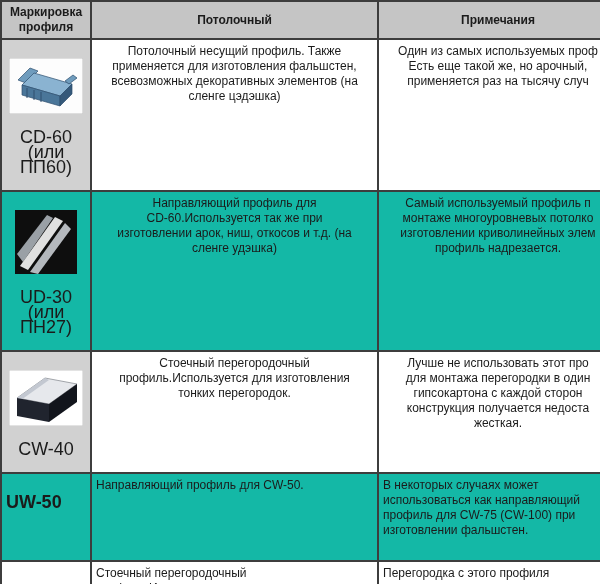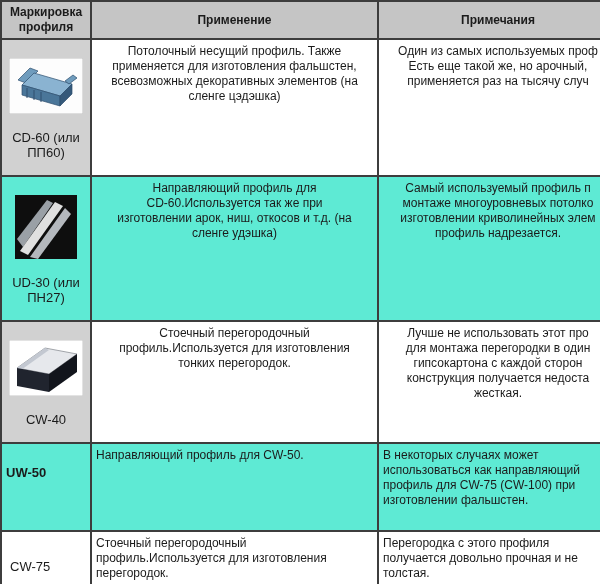--- a/index.html
+++ b/index.html
@@ -29,47 +29,47 @@
   th{
     background:#c5c5c5;
     font-weight:bold;
     text-align:center;
     height:38px;
     padding:3px 2px;
     vertical-align:middle;
   }
   td{padding:4px 4px;}
   td.mk{padding:0;text-align:center;}
-  tr.zebra td{background:#5eead4;}
+  tr.zebra td{background:#14b8a6;}
   td.graycell{background:#d1d1d1;}
   .center{text-align:center;}
   .left{text-align:left;}
   .photo{display:block;margin:3px auto 1px auto;}
-  .mk-label{font-size:13px;line-height:15px;}
+  .mk-label{font-size:18px;line-height:15px;}
   .mk-label.left{text-align:left;margin-left:4px;}
   .mk-pad-top{padding-top:12px;}
   .mk-pad-top-sm{padding-top:6px;}
   tr.r1 td{height:93px;margin-left:29px;} tr.r2 td{height:101px;} tr.r3 td{height:80px;}
   tr.r4 td{height:88px;} tr.r5 td{height:51px;}
 </style>
 </head>
 <body>
 
 <div class="viewport">
   <table class="profiles">
     <colgroup>
         <col class="c1">
         <col class="c2">
         <col class="c3">
       </colgroup>
     <thead>
       <tr>
         <th>Маркировка
 профиля</th>
-        <th>Применение</th>
+        <th>Потолочный</th>
         <th>Примечания</th>
       </tr>
     </thead>
     <tbody>
 
       <tr class="r1">
         <td class="mk graycell">
           <svg class="photo" width="74" height="56" viewBox="0 0 74 56">
             <rect x="0" y="0" width="74" height="56" fill="#fdfdfd" stroke="#bfbfbf"></rect>
             <polygon points="9,22 21,10 29,13 17,25" fill="#6f9cbd" stroke="#2e4f6e" stroke-width="0.7"></polygon>

